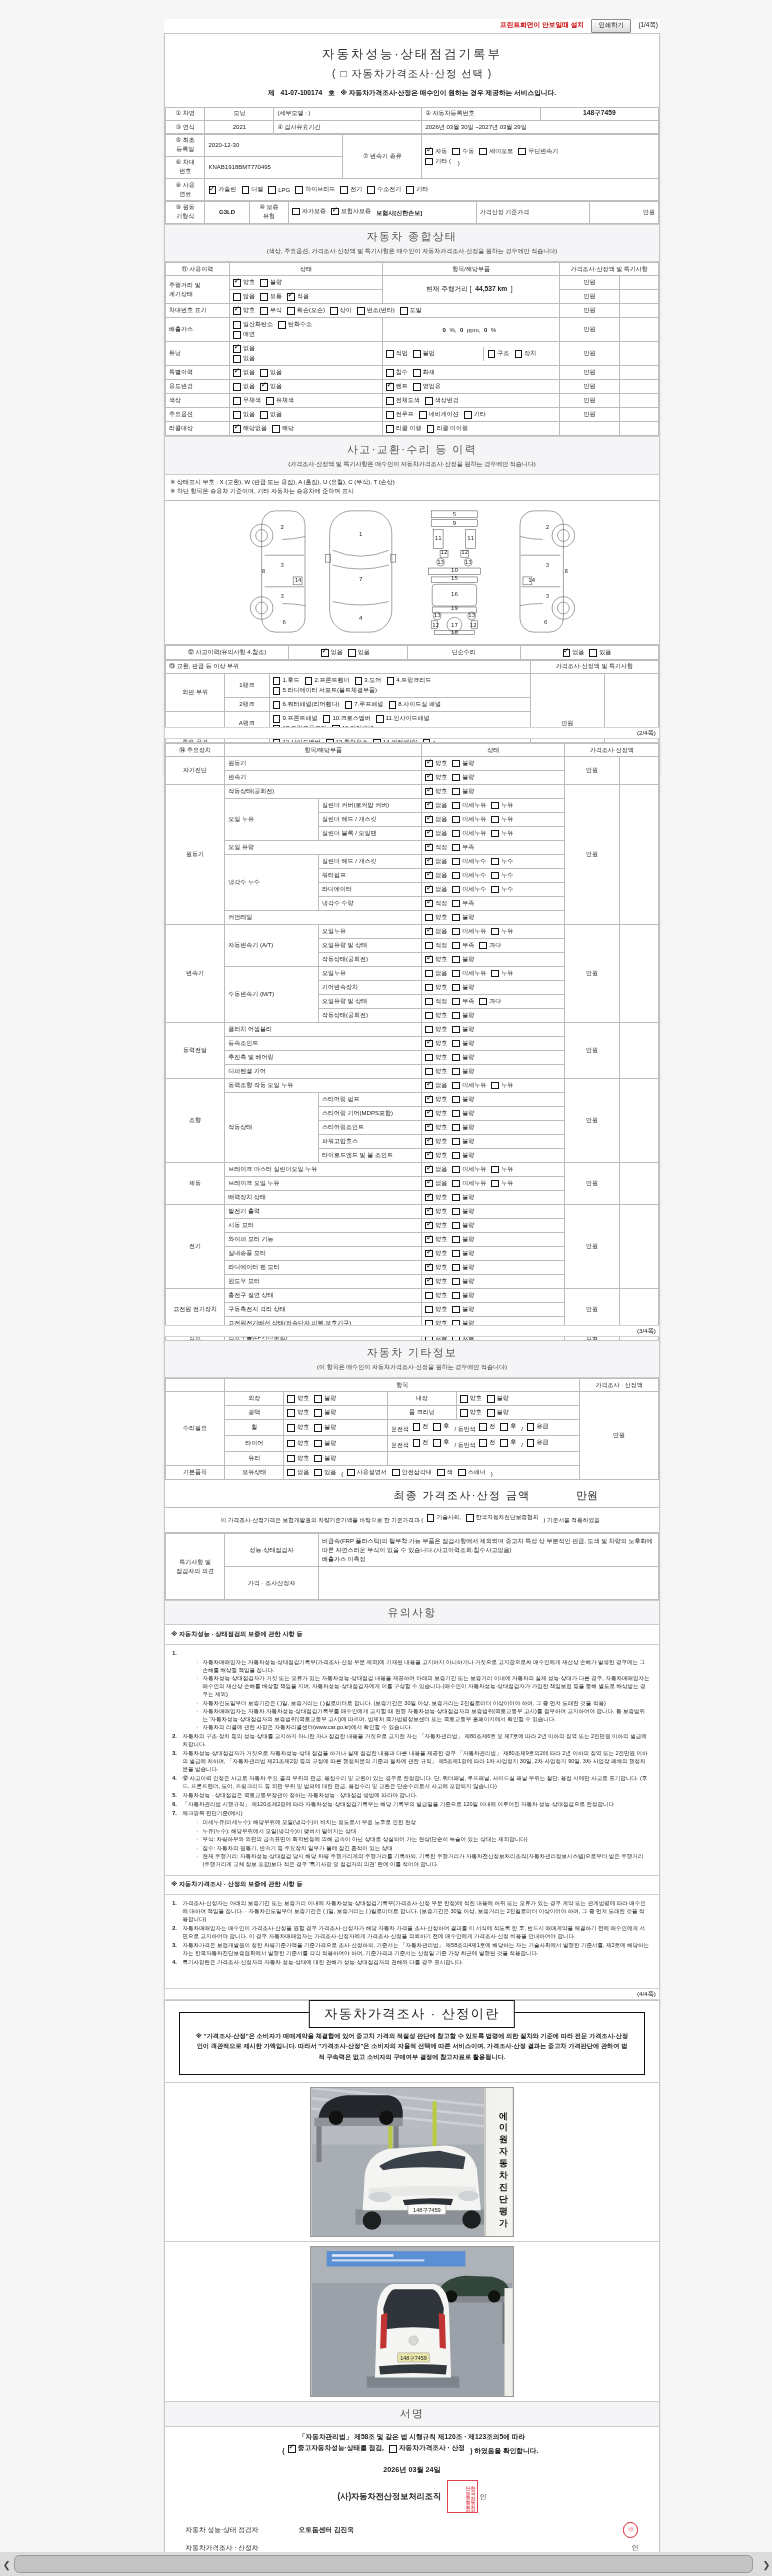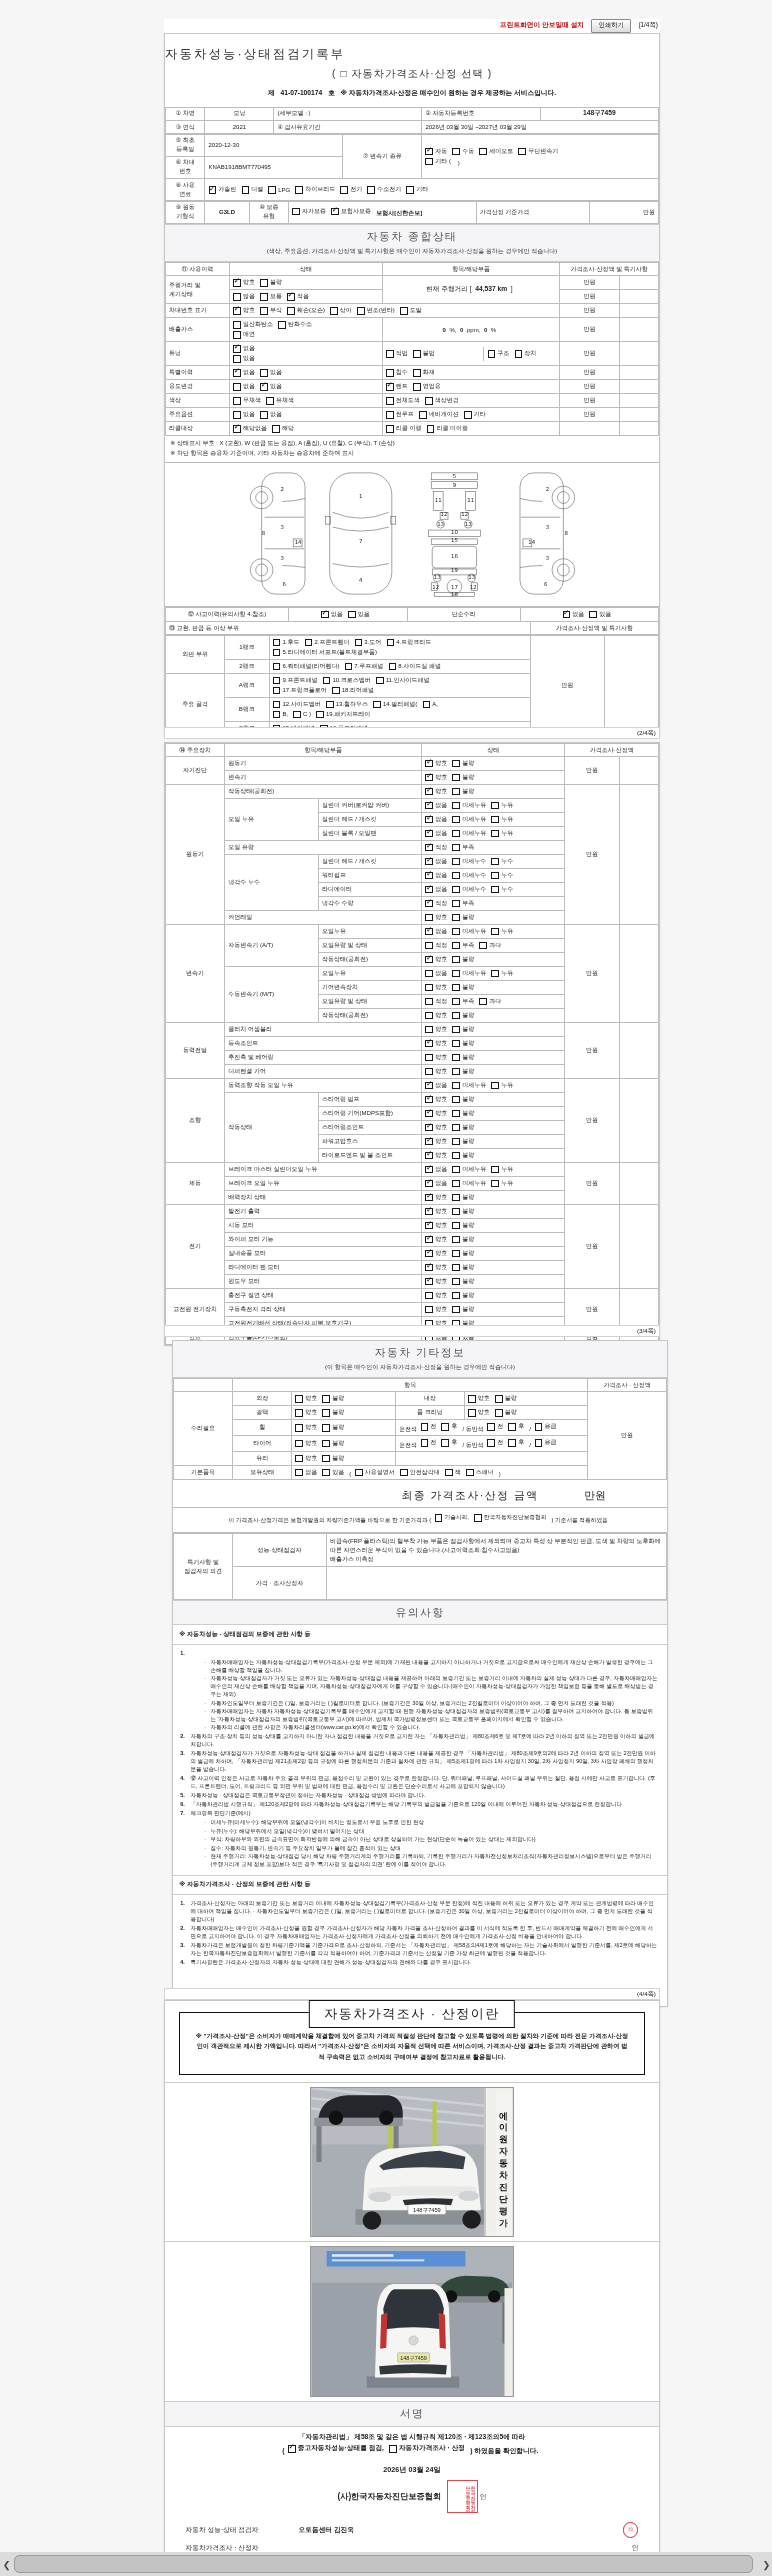--- a/index.html
+++ b/index.html
@@ -7,21 +7,21 @@
   .stage{position:absolute;inset:0;}
   
   .toolbar{position:absolute;left:164px;top:18.5px;width:496px;height:14.4px;background:#fff;display:flex;align-items:center;justify-content:flex-end;gap:7.2px;padding-right:2.1px;box-sizing:border-box;}
   .install{color:#c00;font-size:6.7px;font-weight:700;cursor:pointer;}
   .printbtn{font-size:6.4px;padding:1.5px 6.2px;background:linear-gradient(#fefefe,#dcdcdc);border:0.5px solid #8a8a8a;border-radius:1px;box-shadow:inset 0 0.5px 0 #fff;cursor:pointer;}
   .pageind{font-size:6.4px;color:#111;}
   
   .page{position:absolute;left:164px;width:496px;background:#fff;border:0.5px solid #c7c7c7;box-shadow:0 0.5px 2.1px rgba(0,0,0,.10);box-sizing:border-box;}
   .pstrip{position:absolute;left:164px;width:496px;height:12.4px;background:#fff;border:0.5px solid #d4d4d4;box-sizing:border-box;font-size:6.2px;display:flex;align-items:center;justify-content:flex-end;padding-right:3.1px;}
   
-  .doc-title{font-size:12.4px;letter-spacing:2.1px;color:#333;padding-top:12.4px;}
+  .doc-title{text-align:center;font-size:12.4px;letter-spacing:2.1px;color:#333;padding-top:12.4px;}
   .doc-sub{text-align:center;font-size:10.3px;letter-spacing:1px;color:#333;padding-top:4.1px;}
   .doc-no{text-align:center;font-size:6.7px;font-weight:700;color:#111;padding:7.2px 0 9.3px;}
   .doc-no .no{margin:0 4.1px;}
   
   .band{background:#f5f5f7;border-top:0.5px solid #ccc;border-bottom:0.5px solid #ccc;padding:5.2px 0 4.1px;}
   .band h2{margin:0;text-align:center;font-size:10.8px;font-weight:400;letter-spacing:1.5px;color:#555;}
   .band p{margin:3.1px 0 1px;text-align:center;font-size:6px;color:#333;}
   
   table{border-collapse:collapse;width:100%;table-layout:fixed;}
   td,th{border:0.5px solid #bdbdbd;padding:1.5px 3.1px;font-size:6px;color:#222;vertical-align:middle;word-break:keep-all;}
@@ -446,20 +446,24 @@
               </span><span class="ck">
                 <span class="cb"></span>
                 <span>리콜 미이행</span>
               </span></td>
             <td></td>
             <td></td>
           </tr>
         </tbody>
     </table>
 
+    <div class="band">
+      <h2>사고·교환·수리 등 이력</h2>
+      <p>(가격조사·산정액 및 특기사항은 매수인이 자동차가격조사·산정을 원하는 경우에만 적습니다)</p>
+    </div>
     <div class="notes">
       <div>※ 상태표시 부호 : X (교환), W (판금 또는 용접), A (흠집), U (요철), C (부식), T (손상)</div>
       <div>※ 하단 항목은 승용차 기준이며, 기타 자동차는 승용차에 준하여 표시</div>
     </div>
 
     <div class="diagram-wrap">
       <svg class="dg" width="355" height="135" viewBox="0 0 720 262">
 
         <g>
           <rect x="54" y="8" width="88" height="246" rx="28"></rect>
@@ -1210,21 +1214,21 @@
             <td></td>
           </tr>
         </tbody>
     </table>
   </div>
 
   <div class="pstrip" style="top:1325px;">
       <span>(3/4쪽)</span>
     </div>
 
-  <div class="page" style="top:1340px;height:667px;overflow:hidden;margin-left:8px;">
+  <div class="page" style="top:1340px;height:667px;overflow:hidden;">
     <div class="band" style="border-top:none">
       <h2>자동차 기타정보</h2>
       <p>(이 항목은 매수인이 자동차가격조사·산정을 원하는 경우에만 적습니다)</p>
     </div>
     <table>
       <colgroup>
           <col style="width:12%">
           <col style="width:12%">
           <col style="width:21%">
           <col style="width:14%">
@@ -1582,21 +1586,21 @@
       <div class="sig-legal">「자동차관리법」 제58조 및 같은 법 시행규칙 제120조 · 제123조의5에 따라</div>
       <div class="sig-confirm"><span class="tt">(</span><span class="ck">
             <span class="cb on"></span>
             <span>중고자동차성능·상태를 점검,</span>
           </span><span class="ck">
             <span class="cb"></span>
             <span>자동차가격조사 · 산정</span>
           </span><span class="tt">) 하였음을 확인합니다.</span></div>
       <div class="sig-date">2026년 03월 24일</div>
       <div class="sig-org">
-        <span>(사)한국자동차진단보증협회</span>
+        <span>(사)자동차전산정보처리조직</span>
         <span class="seal-square">한국자동차진단보증협회인</span>
         <span style="font-weight:400;font-size:6.7px">인</span>
       </div>
       <div>
           <div class="sigrole">
             <span class="r1">자동차 성능·상태 점검자</span>
             <span class="r2">오토돔센터 김진욱</span>
             <span class="r3"><span class="seal-round">印</span></span>
           </div>
           <div class="sigrole">

